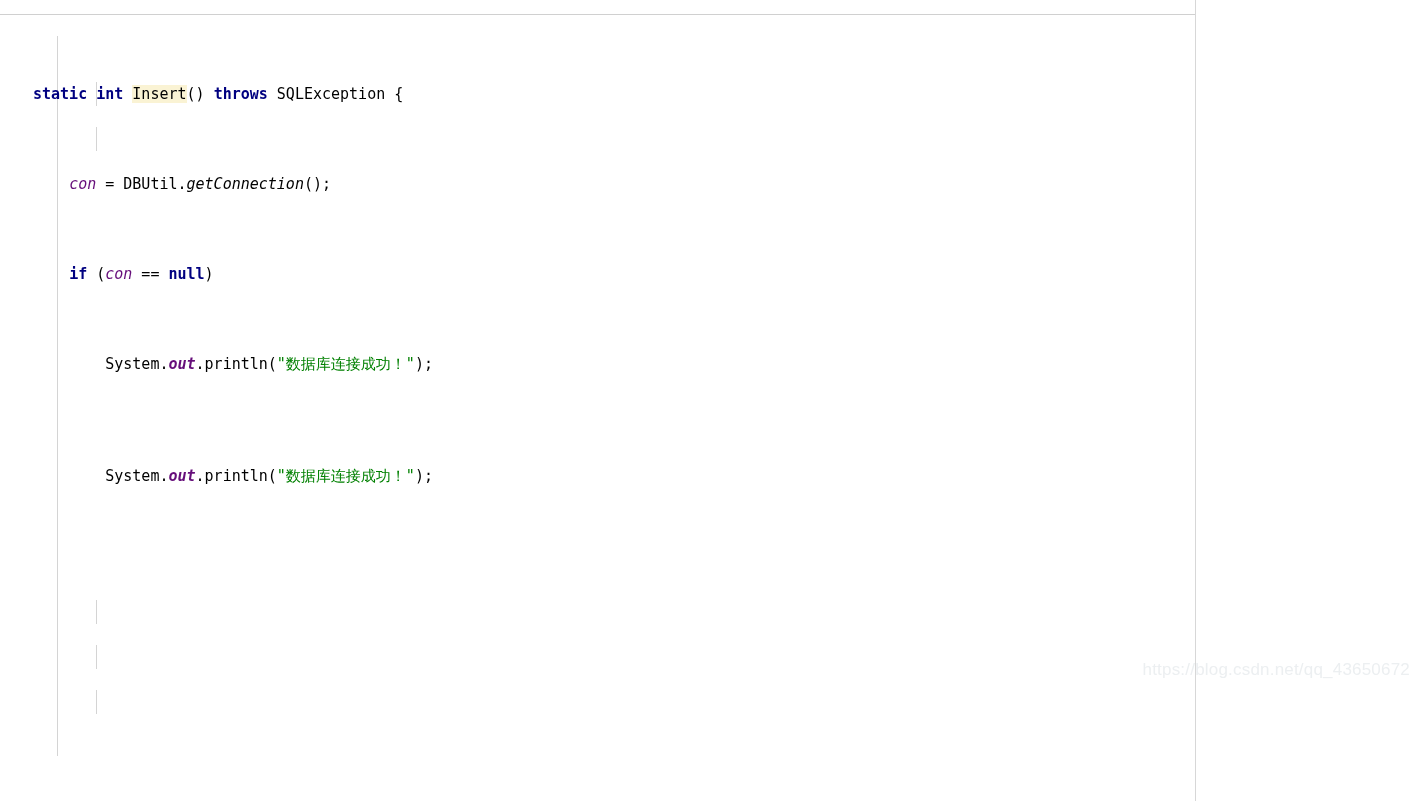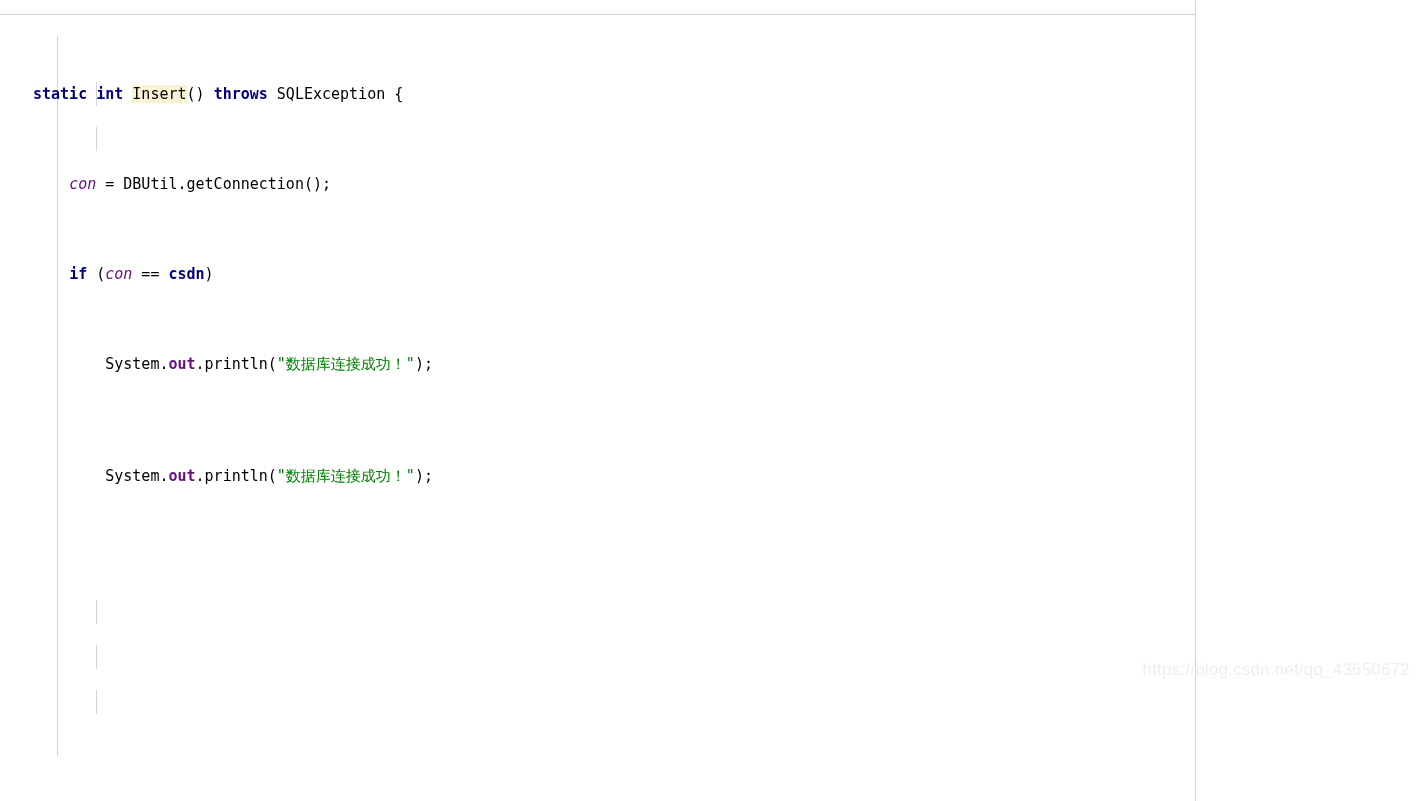--- a/index.html
+++ b/index.html
@@ -66,23 +66,23 @@
     background: #d4d4d4;
   }
   .g1 { left: 57px; }
   .g2 { left: 96px; }
 
   
   .kw      { color: #000080; font-weight: bold; }
   .str     { color: #008000; }
   .cmt     { color: #999999; font-style: italic; }
   .fld     { color: #660e7a; font-style: italic; }
-  .fldb    { color: #660e7a; font-weight: bold; }
+  .fldb    { color: #660e7a; font-style: italic; font-weight: bold; }
   .mname   { background: #faf3d4; color: #000000; }
-  .ital    { }
+  .ital    { font-style: italic; }
 
   
   .watermark {
     position: absolute;
     right: 6px;
     bottom: 3px;
     font-family: "Liberation Sans", sans-serif;
     font-size: 17px;
     color: #eceff1;
     letter-spacing: 0.2px;
@@ -103,21 +103,21 @@
   <div class="guide g2" style="top:600px;height:24px;"></div>
   <div class="guide g2" style="top:645px;height:24px;"></div>
   <div class="guide g2" style="top:690px;height:24px;"></div>
 
   <div class="code">
 
     <div class="line"><span class="kw">static</span> <span class="kw">int</span> <span class="mname">Insert</span>() <span class="kw">throws</span> SQLException {</div>
 
     <div class="line">    <span class="fld">con</span> = DBUtil.<span class="ital">getConnection</span>();</div>
 
-    <div class="line">    <span class="kw">if</span> (<span class="fld">con</span> == <span class="kw">csdn</span>)</div>
+    <div class="line">    <span class="kw">if</span> (<span class="fld">con</span> == <span class="kw">null</span>)</div>
 
     <div class="line">        System.<span class="fldb">out</span>.println(<span class="str">"数据库连接成功！"</span>);</div>
 
 
     <div class="line">        System.<span class="fldb">out</span>.println(<span class="str">"数据库连接成功！"</span>);</div>
 
     <div class="line"> </div>
 
 
     

